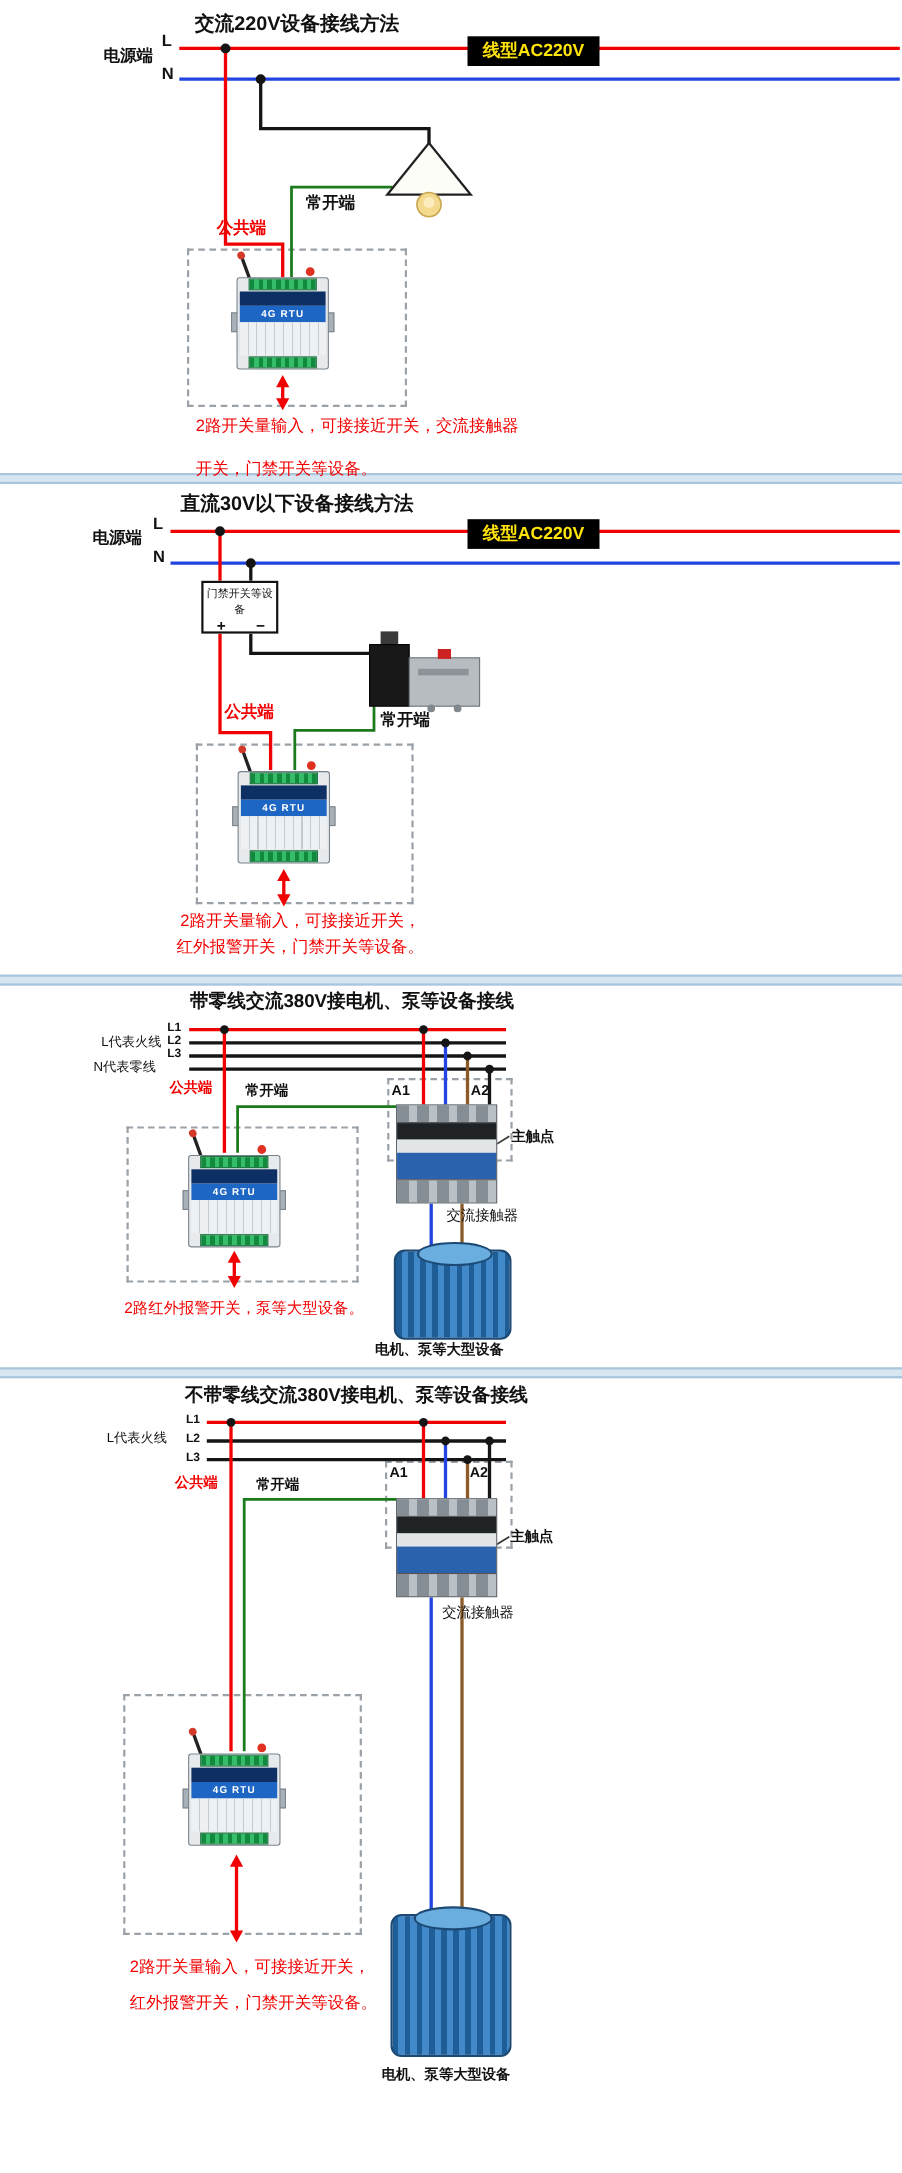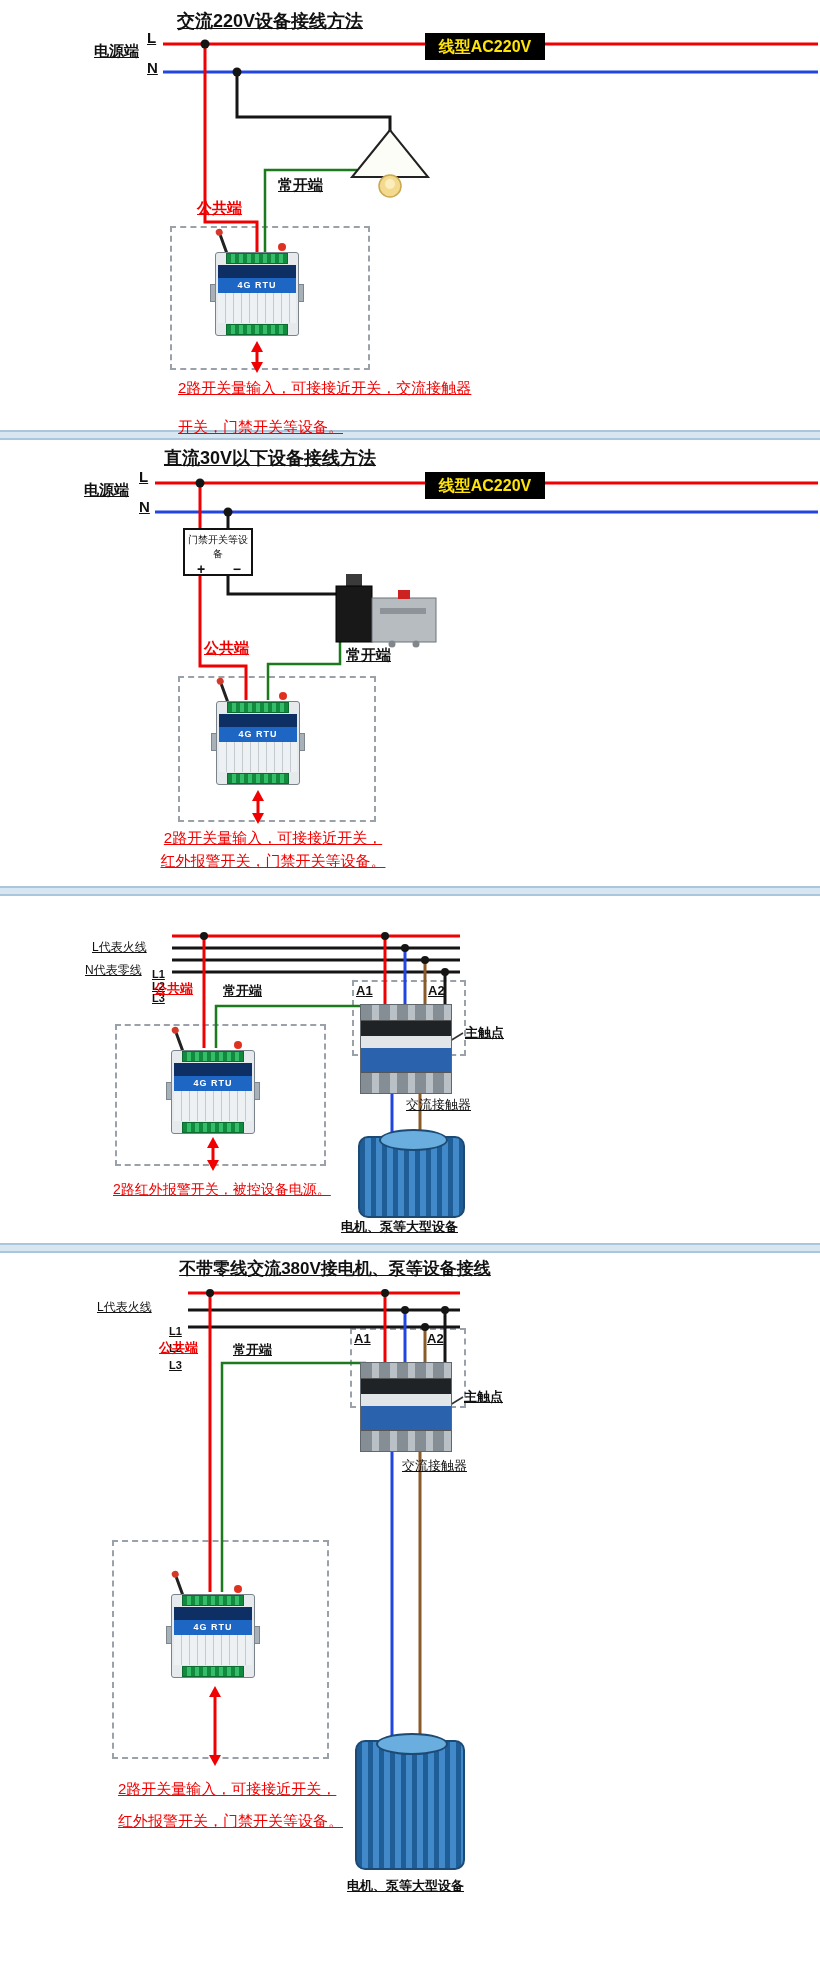--- a/index.html
+++ b/index.html
@@ -2,25 +2,25 @@
 <html><head>
 <meta charset="utf-8">
 <style>
   html,body{margin:0;padding:0;background:#fff;}
   .page{position:relative;width:820px;height:1975px;background:#ffffff;overflow:hidden;
         font-family:"Liberation Sans","DejaVu Sans",sans-serif;}
   svg.wires{position:absolute;left:0;top:0;z-index:1;pointer-events:none;}
   .dashed{position:absolute;border:2px dashed #9aa1a8;z-index:0;}
   .separator{position:absolute;left:0;width:100%;height:6px;background:#d8e6f2;
              border-top:2px solid #aac6dc;border-bottom:2px solid #aac6dc;z-index:1;}
-  .lbl{position:absolute;z-index:3;color:#111;white-space:nowrap;line-height:1.25;text-decoration:underline;}
+  .lbl{position:absolute;z-index:3;color:#111;white-space:nowrap;line-height:1.25;}
   .red{color:#f20000;}
   .bold{font-weight:bold;}
   .center{text-align:center;}
-  .f11{font-size:11px;margin-top:40px;} .f12{font-size:12px;} .f13{font-size:13px;}
+  .f11{font-size:11px;} .f12{font-size:12px;} .f13{font-size:13px;}
   .f14{font-size:14px;} .f15{font-size:15px;} .f17{font-size:17px;} .f18{font-size:18px;}
   .badge{position:absolute;width:120px;height:27px;background:#000;color:#ffe40a;
          font-weight:bold;font-size:16px;line-height:27px;text-align:center;z-index:3;}
   
   .device{position:absolute;width:90px;height:88px;z-index:2;}
   .dev-ant{position:absolute;left:10px;top:-14px;width:3px;height:20px;background:#222;
            transform:rotate(-20deg);border-radius:2px;}
   .dev-ant::after{content:"";position:absolute;left:-2px;top:-6px;width:7px;height:7px;
            background:#d43a2a;border-radius:50%;}
   .dev-led{position:absolute;right:16px;top:-5px;width:8px;height:8px;background:#e03020;border-radius:50%;}
@@ -223,33 +223,34 @@
     <span class="dev-ear right"></span>
     <div class="dev-body">
       <div class="dev-term"></div>
       <div class="dev-logo"></div>
       <div class="dev-model">4G RTU</div>
       <div class="dev-panel"></div>
       <div class="dev-term"></div>
     </div>
   </div>
 
+  <div class="lbl bold f17 center" style="left:120px;top:899px;width:400px">带零线交流380V接电机、泵等设备接线</div>
   <div class="lbl f12" style="left:92px;top:940px">L代表火线</div>
   <div class="lbl f12" style="left:85px;top:963px">N代表零线</div>
   <div class="lbl bold f11" style="left:152px;top:928px">L1</div>
   <div class="lbl bold f11" style="left:152px;top:940px">L2</div>
   <div class="lbl bold f11" style="left:152px;top:952px">L3</div>
   <div class="lbl bold f13 red" style="left:154px;top:981px">公共端</div>
   <div class="lbl bold f13" style="left:223px;top:983px">常开端</div>
   <div class="lbl bold f13" style="left:356px;top:983px">A1</div>
   <div class="lbl bold f13" style="left:428px;top:983px">A2</div>
   <div class="lbl bold f13" style="left:465px;top:1025px">主触点</div>
   <div class="lbl f13" style="left:406px;top:1097px">交流接触器</div>
   <div class="lbl bold f13" style="left:341px;top:1219px">电机、泵等大型设备</div>
-  <div class="lbl f14 red" style="left:113px;top:1181px">2路红外报警开关，被控设备电源。</div>
+  <div class="lbl f14 red" style="left:113px;top:1181px">2路红外报警开关，泵等大型设备。</div>
 
   <div class="device" style="left:168px;top:1046px">
     <span class="dev-ant"></span>
     <span class="dev-led"></span>
     <span class="dev-ear left"></span>
     <span class="dev-ear right"></span>
     <div class="dev-body">
       <div class="dev-term"></div>
       <div class="dev-logo"></div>
       <div class="dev-model">4G RTU</div>
@@ -261,21 +262,21 @@
   <div class="contactor" style="left:360px;top:1004px">
     <div class="ct-top"></div>
     <div class="ct-black"></div>
     <div class="ct-mid"></div>
     <div class="ct-blue"></div>
     <div class="ct-bottom"></div>
   </div>
 
   <div class="motor" style="left:358px;top:1136px;width:107px;height:82px"></div>
 
-  <div class="lbl bold f17 center" style="left:125px;top:1258px;width:420px">不带零线交流380V接电机、泵等设备接线</div>
+  <div class="lbl bold f17 center" style="left:114px;top:1258px;width:420px">不带零线交流380V接电机、泵等设备接线</div>
   <div class="lbl f12" style="left:97px;top:1300px">L代表火线</div>
   <div class="lbl bold f11" style="left:169px;top:1285px">L1</div>
   <div class="lbl bold f11" style="left:169px;top:1302px">L2</div>
   <div class="lbl bold f11" style="left:169px;top:1319px">L3</div>
   <div class="lbl bold f13 red" style="left:159px;top:1340px">公共端</div>
   <div class="lbl bold f13" style="left:233px;top:1342px">常开端</div>
   <div class="lbl bold f13" style="left:354px;top:1331px">A1</div>
   <div class="lbl bold f13" style="left:427px;top:1331px">A2</div>
   <div class="lbl bold f13" style="left:464px;top:1389px">主触点</div>
   <div class="lbl f13" style="left:402px;top:1458px">交流接触器</div>

